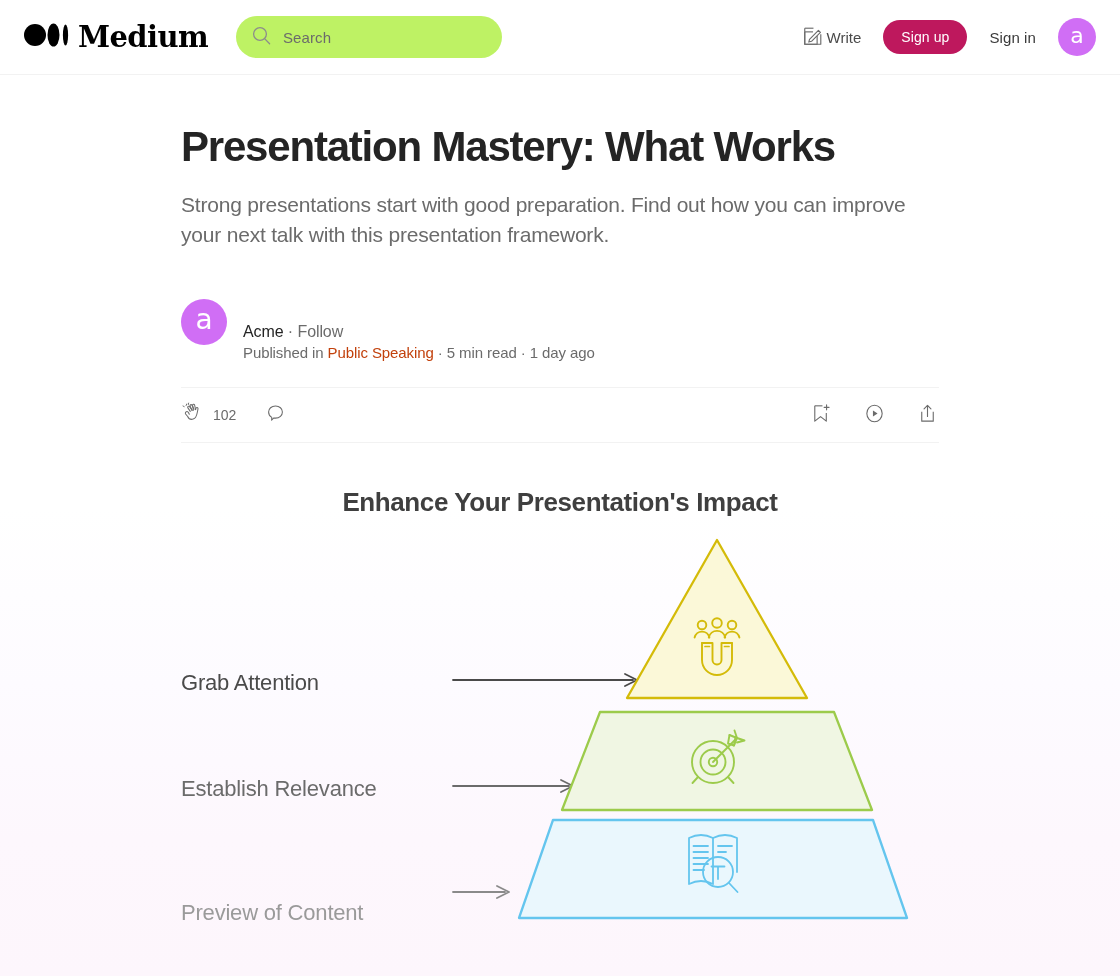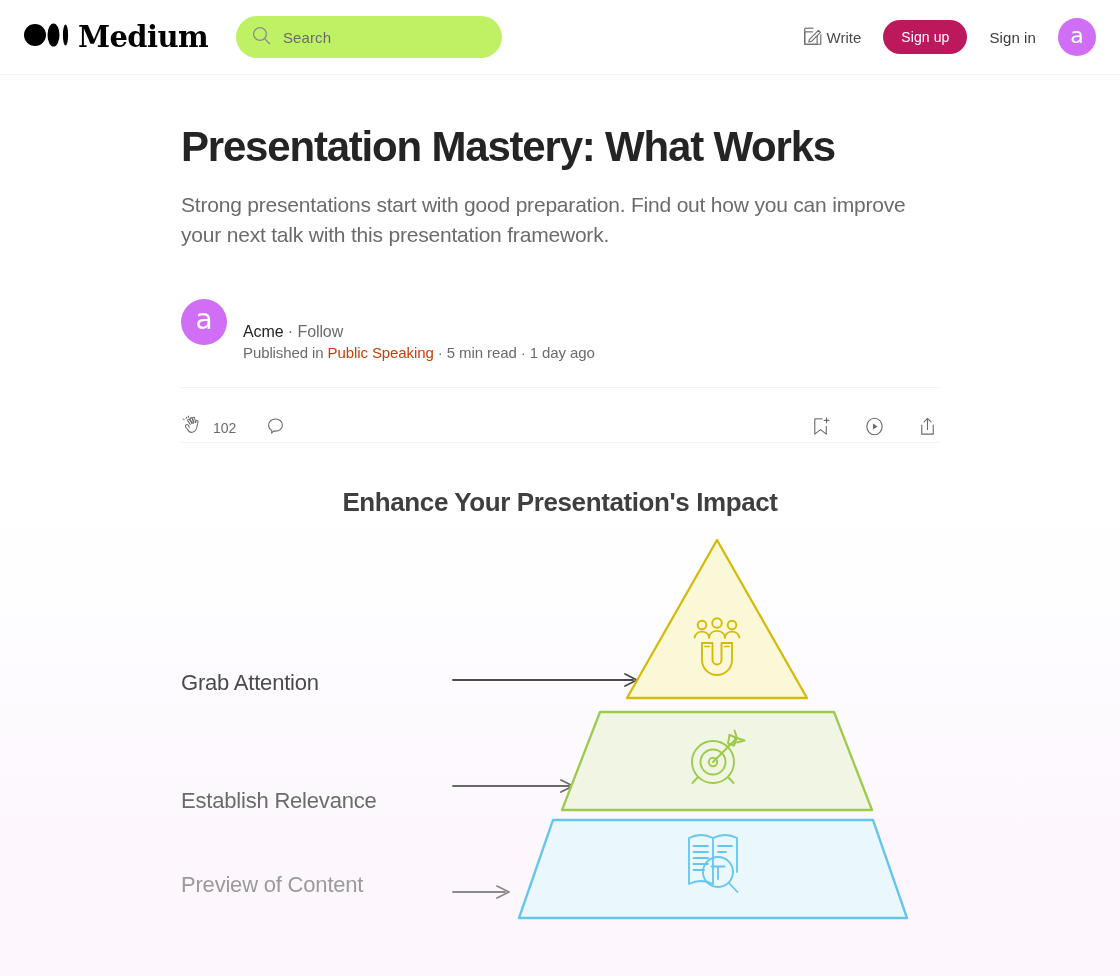--- a/index.html
+++ b/index.html
@@ -151,21 +151,21 @@
   .byline-row1 .follow { color: #6b6b6b; }
   .byline-row2 { font-size: 15px; color: #6b6b6b; letter-spacing: -0.1px; }
   .byline-row2 .pub { color: #c2410c; font-weight: 400; }
 
   .engage {
     margin-top: 26px;
     border-top: 1px solid #f2f2f2;
     border-bottom: 1px solid #f2f2f2;
     height: 56px;
     display: flex;
-    align-items: flex-end;
+    align-items: center;
   }
   .engage-left { display: flex; align-items: center; gap: 28px; }
   .engage-right { margin-left: auto; display: flex; align-items: center; gap: 30px; }
   .clap-group { display: flex; align-items: center; gap: 8px; }
   .clap-count { font-size: 14px; color: #6b6b6b; }
 
   
   .figure { margin-top: 44px; position: relative; }
   .fig-title {
     text-align: center;
@@ -322,22 +322,22 @@
         </div>
       </div>
     </div>
 
     <div class="figure">
       <h2 class="fig-title">Enhance Your Presentation's Impact</h2>
 
       <div class="fig-canvas">
 
         <div class="lbl" id="lbl0" style="left:0px; top:138px; width:262px; color:#4a4a4a;">Grab Attention</div>
-        <div class="lbl" id="lbl1" style="left:0px; top:256px; width:262px; color:#6b6b6b;">Establish Relevance</div>
-        <div class="lbl" id="lbl2" style="left:0px; top:340px; width:262px; color:#9a9a9a;">Preview of Content</div>
+        <div class="lbl" id="lbl1" style="left:0px; top:244px; width:262px; color:#6b6b6b;">Establish Relevance</div>
+        <div class="lbl" id="lbl2" style="left:0px; top:368px; width:262px; color:#9a9a9a;">Preview of Content</div>
 
         <svg class="fig-svg" width="758" height="420" viewBox="0 0 758 420">
 
           <g stroke="#4a4a4a" stroke-width="1.8" fill="none">
             <line x1="272" y1="148" x2="452" y2="148" stroke-linecap="round"></line>
             <path d="M444 142 L456 148 L444 154" stroke-linejoin="round" stroke-linecap="round"></path>
           </g>
           <g stroke="#6b6b6b" stroke-width="1.8" fill="none">
             <line x1="272" y1="254" x2="388" y2="254" stroke-linecap="round"></line>
             <path d="M380 248 L392 254 L380 260" stroke-linejoin="round" stroke-linecap="round"></path>

